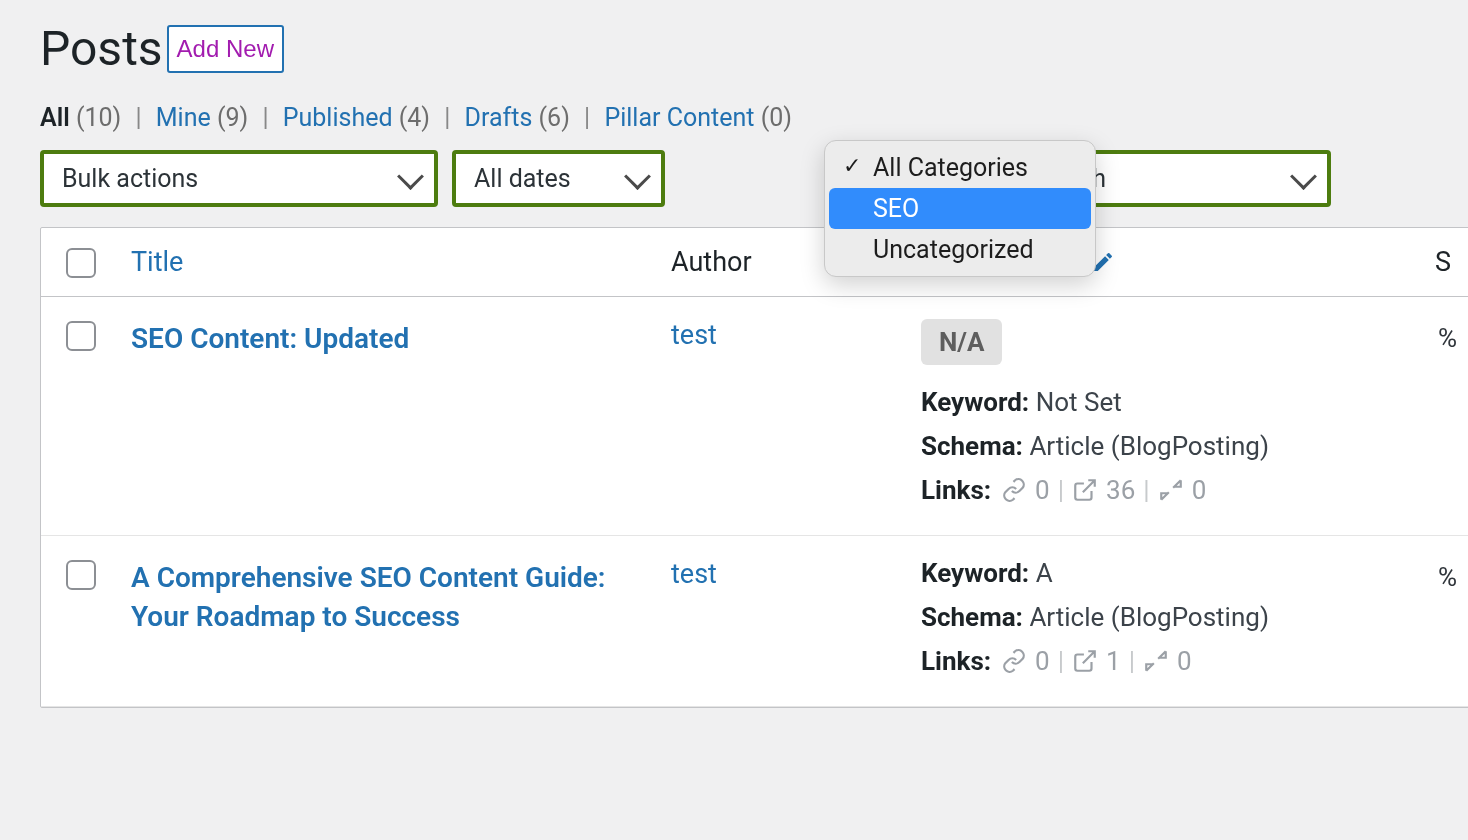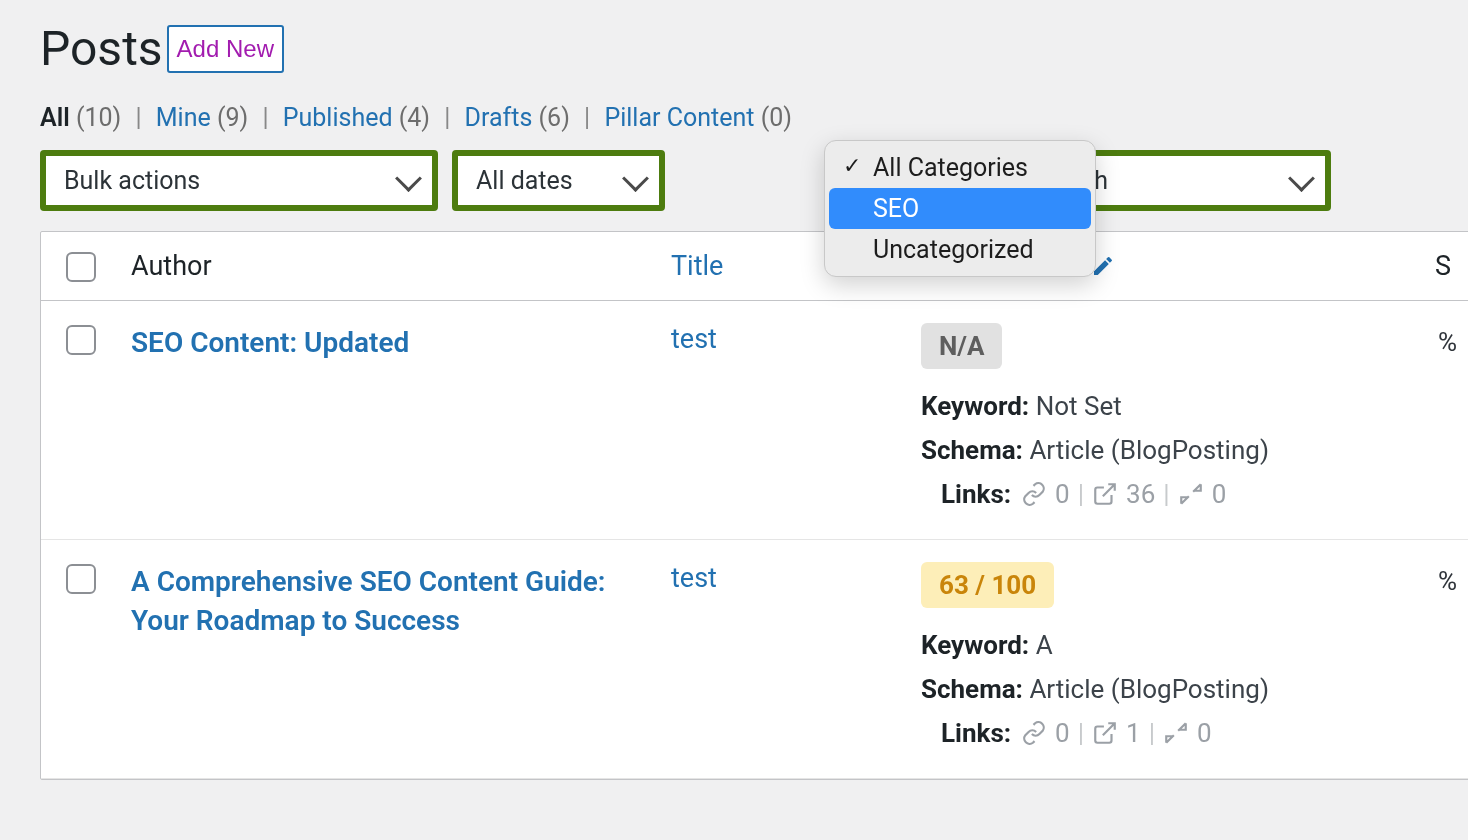--- a/index.html
+++ b/index.html
@@ -45,21 +45,21 @@
     .filter-links .current-count { color: #6d6d6d; font-weight: 400; }
     .toolbar {
       display: flex;
       gap: 14px;
       align-items: center;
       margin-bottom: 20px;
       position: relative;
     }
     .select {
       background: #fff;
-      border: 6px solid #4d7c0f;
+      border: 4px solid #4d7c0f;
       border-radius: 4px;
       font-size: 25px;
       color: #2c3338;
       padding: 10px 48px 10px 18px;
       position: relative;
       cursor: pointer;
       display: flex;
       align-items: center;
     }
     .select::after {
@@ -185,21 +185,21 @@
     .score-yellow { background: #fdeeb8; color: #c9850a; }
     .meta-line { margin-bottom: 14px; font-size: 26px; }
     .meta-line .label { font-weight: 700; color: #1d2327; }
     .meta-line .val { color: #3c434a; }
     .links-row {
       display: flex;
       align-items: center;
       gap: 8px;
       font-size: 26px;
     }
-    .links-row .label { font-weight: 700; color: #1d2327; margin-right: 2px; margin-left: 20px; }
+    .links-row .label { font-weight: 700; color: #1d2327; margin-right: 2px; }
     .links-row .cnt { color: #9ba0a6; }
     .links-row .div { color: #c7cacc; }
     .link-icon { width: 26px; height: 26px; }
     .link-icon path { stroke: #9ba0a6; fill: none; stroke-width: 2; }
   </style>
 </head>
 <body>
 
 <div class="header-row">
   <h1 class="page-title">Posts</h1>
@@ -240,22 +240,22 @@
     <div class="dropdown-item highlighted">SEO</div>
     <div class="dropdown-item">Uncategorized</div>
   </div>
 </div>
 
 <div class="posts-table">
   <div class="thead">
     <div class="th checkbox-wrap">
       <div class="checkbox"></div>
     </div>
+    <div class="th title"><a>Title</a></div>
     <div class="th">Author</div>
-    <div class="th title"><a>Title</a></div>
     <div class="th" style="display:flex;justify-content:flex-end;align-items:center;padding-right:20px;position:relative;">
       <svg class="pencil-icon" viewBox="0 0 24 24" style="position:absolute;left:174px;">
         <path d="M3 17.25V21h3.75L17.81 9.94l-3.75-3.75L3 17.25zM20.71 7.04a1 1 0 0 0 0-1.41l-2.34-2.34a1 1 0 0 0-1.41 0l-1.83 1.83 3.75 3.75 1.83-1.83z" fill="#2271b1"></path>
       </svg>
       <span>S</span>
     </div>
   </div>
 
   <div id="rows-container">
       <div class="trow">
@@ -296,21 +296,20 @@
     <div class="td checkbox-wrap">
       <div class="checkbox"></div>
     </div>
     <div class="td">
       <a class="post-title">A Comprehensive SEO Content Guide: Your Roadmap to Success</a>
     </div>
     <div class="td">
       <a class="author-link">test</a>
     </div>
     <div class="td seo-col" style="position:relative;">
-      <div class="score-badge score-yellow">63 / 100</div>
       <div class="meta-line"><span class="label">Keyword:</span> <span class="val">A</span></div>
       <div class="meta-line"><span class="label">Schema:</span> <span class="val">Article (BlogPosting)</span></div>
       <div class="links-row">
         <span class="label">Links:</span>
         <svg class="link-icon" viewBox="0 0 24 24">
               <path d="M10 13a5 5 0 0 0 7 0l3-3a5 5 0 0 0-7-7l-1.5 1.5M14 11a5 5 0 0 0-7 0l-3 3a5 5 0 0 0 7 7l1.5-1.5"></path>
             </svg>
         <span class="cnt">0</span>
         <span class="div">|</span>
         <svg class="link-icon" viewBox="0 0 24 24">

